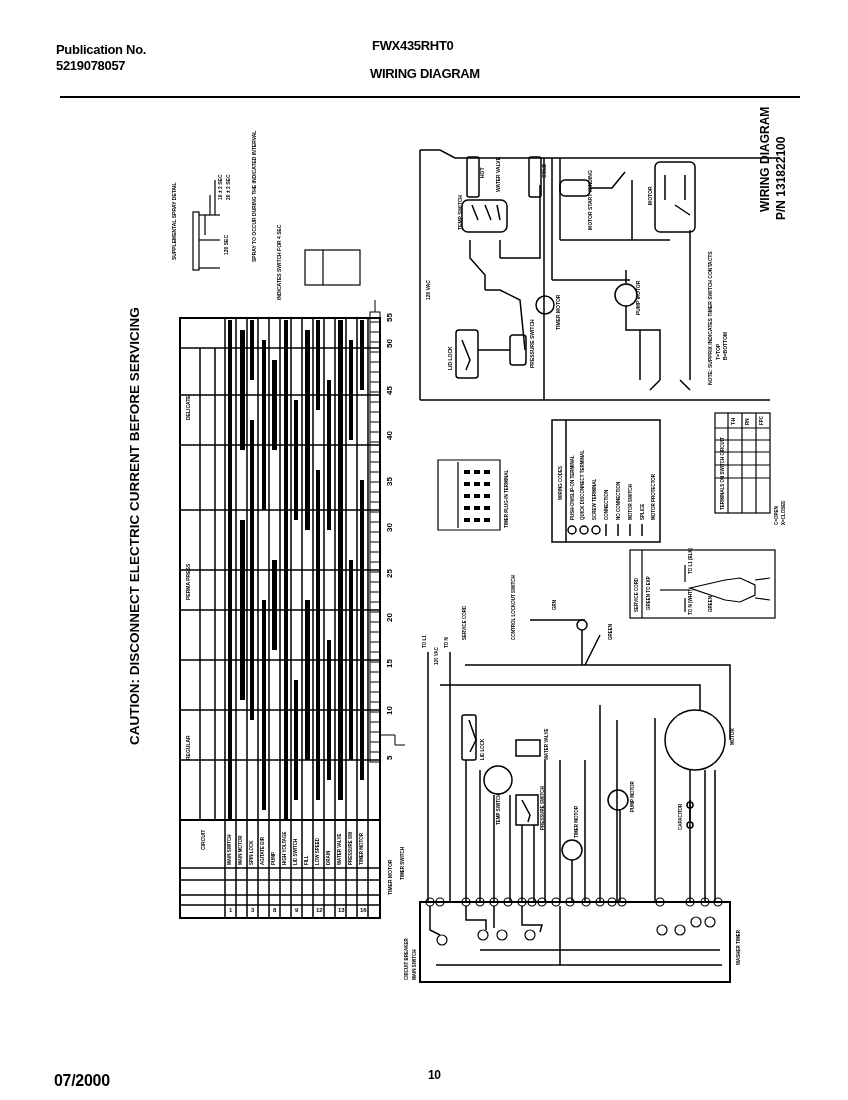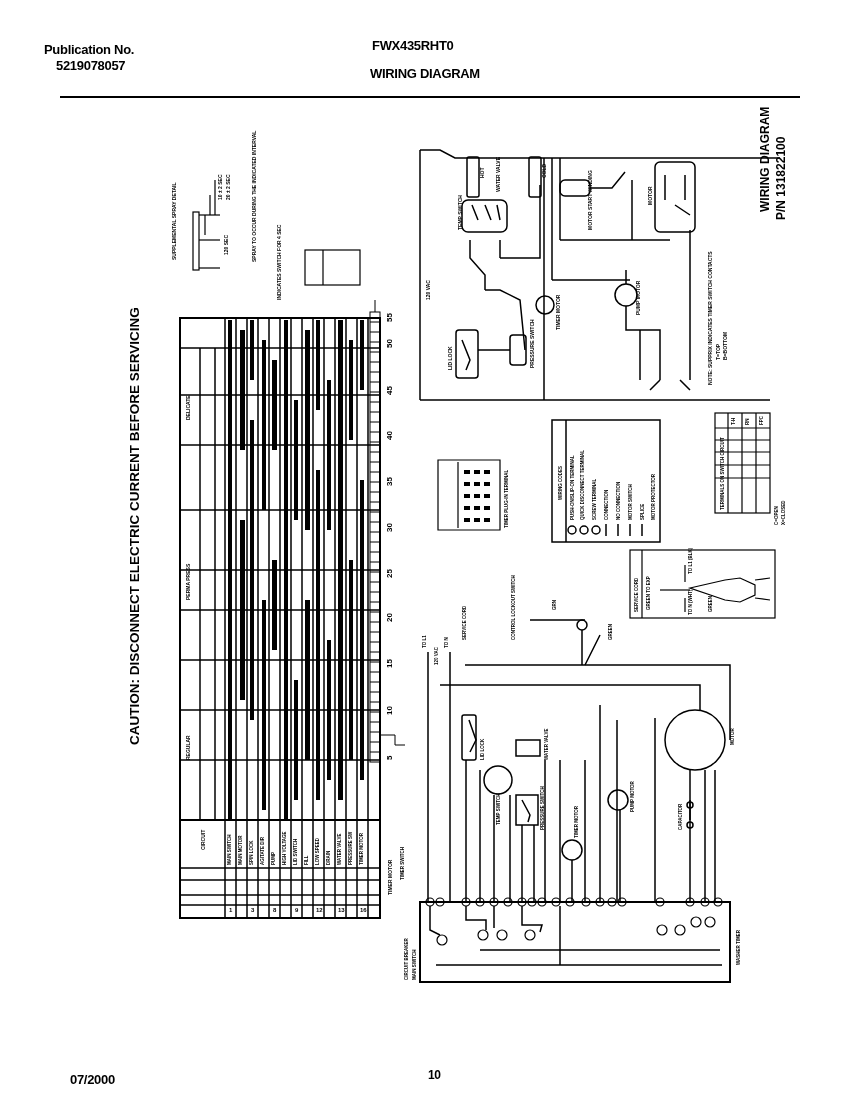--- a/index.html
+++ b/index.html
@@ -6,21 +6,21 @@
   body{width:848px;height:1100px;position:relative;overflow:hidden;font-family:"Liberation Sans",sans-serif;color:#000;}
   .hdr{position:absolute;font-weight:bold;font-size:13px;letter-spacing:-0.3px;}
   .rule{position:absolute;left:60px;top:96px;width:740px;height:2px;background:#000;}
   .rot{position:absolute;transform-origin:left top;white-space:nowrap;font-weight:bold;}
   svg{position:absolute;left:0;top:0;}
   svg text{font-family:"Liberation Sans",sans-serif;font-weight:bold;}
 </style>
 </head>
 <body>
 
-<div class="hdr" style="left:44px;top:42px;">Publication No.</div>
+<div class="hdr" style="left:56px;top:42px;">Publication No.</div>
 <div class="hdr" style="left:56px;top:58px;">5219078057</div>
 <div class="hdr" style="left:372px;top:38px;font-weight:bold;">FWX435RHT0</div>
 <div class="hdr" style="left:370px;top:66px;">WIRING DIAGRAM</div>
 <div class="rule"></div>
 
 <div class="rot" style="left:127px;top:745px;transform:rotate(-90deg);font-size:13.5px;">CAUTION: DISCONNECT ELECTRIC CURRENT BEFORE SERVICING</div>
 
 <div class="rot" style="left:758px;top:212px;transform:rotate(-90deg);font-size:12px;">WIRING DIAGRAM</div>
 <div class="rot" style="left:774px;top:220px;transform:rotate(-90deg);font-size:12px;">P/N 131822100</div>
 
@@ -428,14 +428,14 @@
     <text x="634" y="812" transform="rotate(-90 634 812)">PUMP MOTOR</text>
     <text x="682" y="830" transform="rotate(-90 682 830)">CAPACITOR</text>
     <text x="734" y="745" transform="rotate(-90 734 745)">MOTOR</text>
     <text x="408" y="980" transform="rotate(-90 408 980)">CIRCUIT BREAKER</text>
     <text x="416" y="980" transform="rotate(-90 416 980)">MAIN SWITCH</text>
     <text x="740" y="965" transform="rotate(-90 740 965)">WASHER TIMER</text>
     <text x="404" y="880" transform="rotate(-90 404 880)">TIMER SWITCH</text>
   </g>
 </svg>
 
-<div class="hdr" style="left:70px;top:1072px;font-size:13px;">07/2000</div>
+<div class="hdr" style="left:54px;top:1072px;font-size:16px;">07/2000</div>
 <div class="hdr" style="left:428px;top:1068px;font-size:12px;">10</div>
 
 </body></html>

